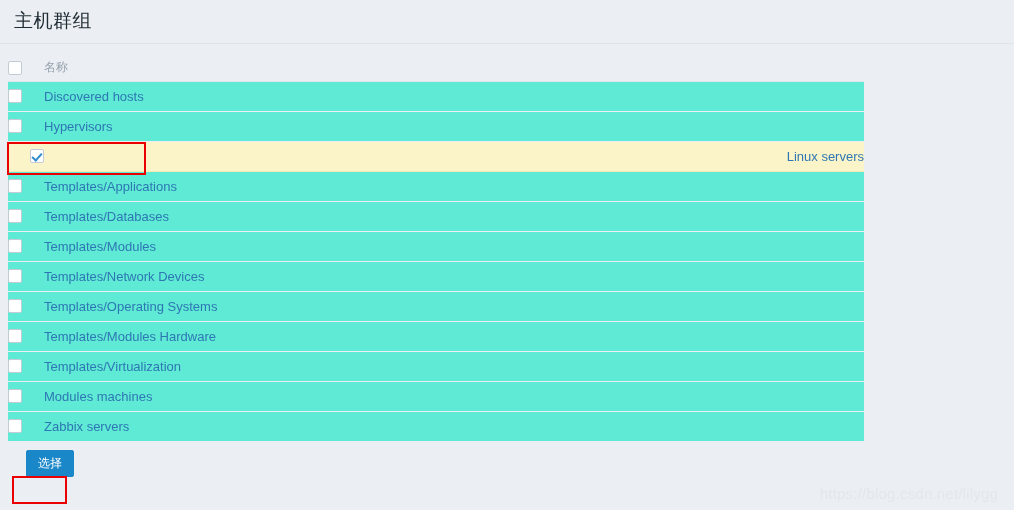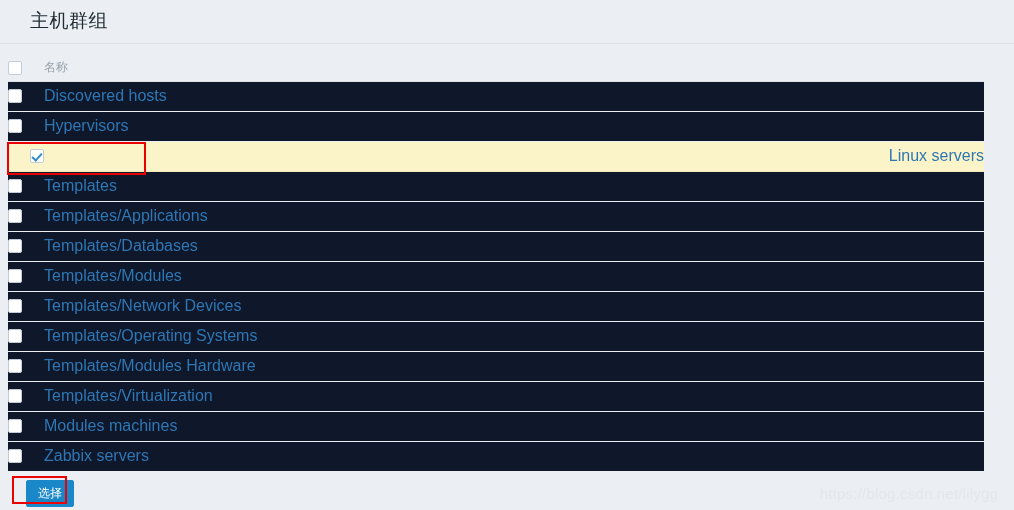--- a/index.html
+++ b/index.html
@@ -26,33 +26,33 @@
     align-items: center;
     border-bottom: 1px solid #dfe4e9;
     background: #ebeef2;
   }
   .page-title {
     font-size: 19px;
     font-weight: normal;
     color: #1f2c33;
     letter-spacing: 0.5px;
     line-height: 1;
-    margin: 16px;
+    margin: 0;
     padding-bottom: 2px;
   }
 
   
   .table-area {
     padding: 10px 2px 0 8px;
     box-sizing: border-box;
   }
   .list-table {
-    width: 976px;
+    width: 856px;
     border-collapse: collapse;
-    background: #0f172a;
+    background: #5eead4;
     table-layout: fixed;
   }
   .list-table tr {
     height: 30px;
   }
   .list-table td,
   .list-table th {
     padding: 0;
     border-bottom: 1px solid #ebeef2;
     vertical-align: middle;
@@ -103,21 +103,21 @@
     transform: rotate(42deg);
   }
 
   
   .th-label {
     color: #97a3ad;
     font-size: 12px;
   }
   .row-link {
     color: #2e77b4;
-    font-size: 16px;
+    font-size: 13px;
     text-decoration: none;
     cursor: pointer;
     margin-top: 41px;
   }
   tr.selected {
     background: #fbf4c8;
   }
   tr.selected td {
     border-bottom-color: #f2ebb8;
     text-align: right;
@@ -205,24 +205,20 @@
         <tr>
           <td class="cell-check"><span class="cb"></span></td>
           <td class="cell-name"><span class="row-link">Hypervisors</span></td>
         </tr>
         <tr class="selected">
           <td class="cell-check"><span class="cb checked"></span></td>
           <td class="cell-name"><span class="row-link">Linux servers</span></td>
         </tr>
         <tr>
           <td class="cell-check"><span class="cb"></span></td>
-          <td class="cell-name"><span class="row-link">Templates</span></td>
-        </tr>
-        <tr>
-          <td class="cell-check"><span class="cb"></span></td>
           <td class="cell-name"><span class="row-link">Templates/Applications</span></td>
         </tr>
         <tr>
           <td class="cell-check"><span class="cb"></span></td>
           <td class="cell-name"><span class="row-link">Templates/Databases</span></td>
         </tr>
         <tr>
           <td class="cell-check"><span class="cb"></span></td>
           <td class="cell-name"><span class="row-link">Templates/Modules</span></td>
         </tr>

